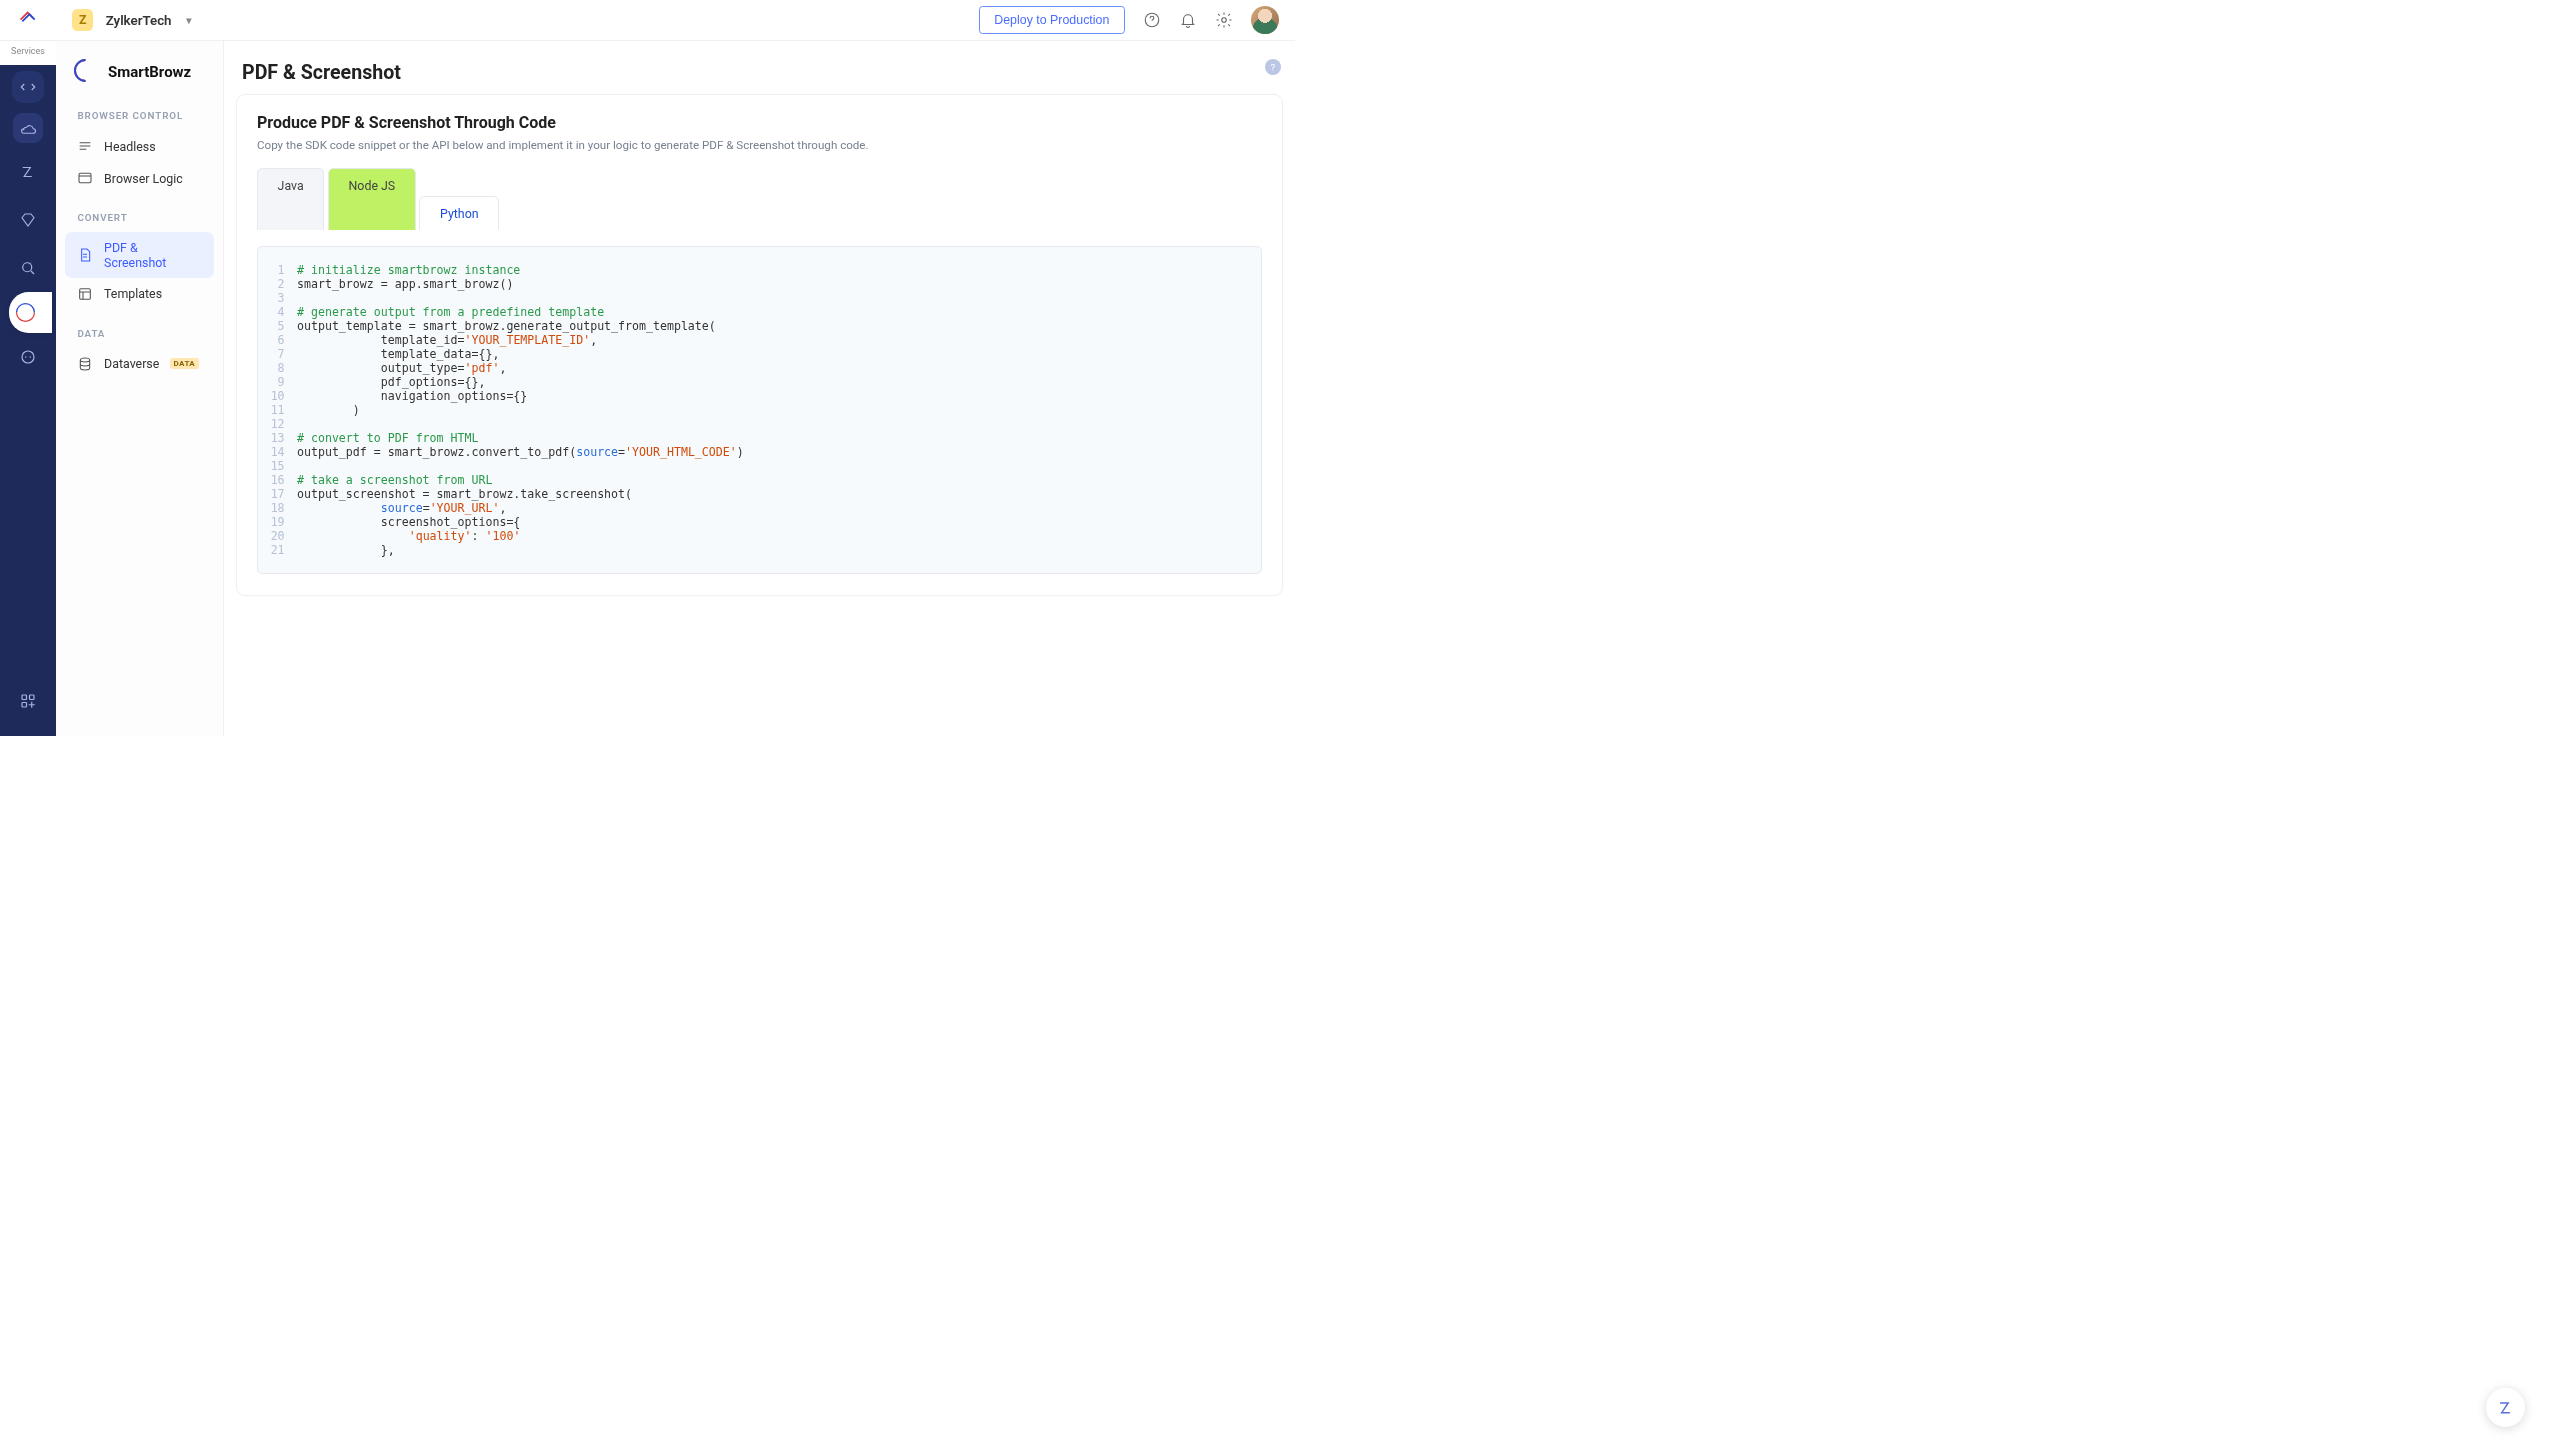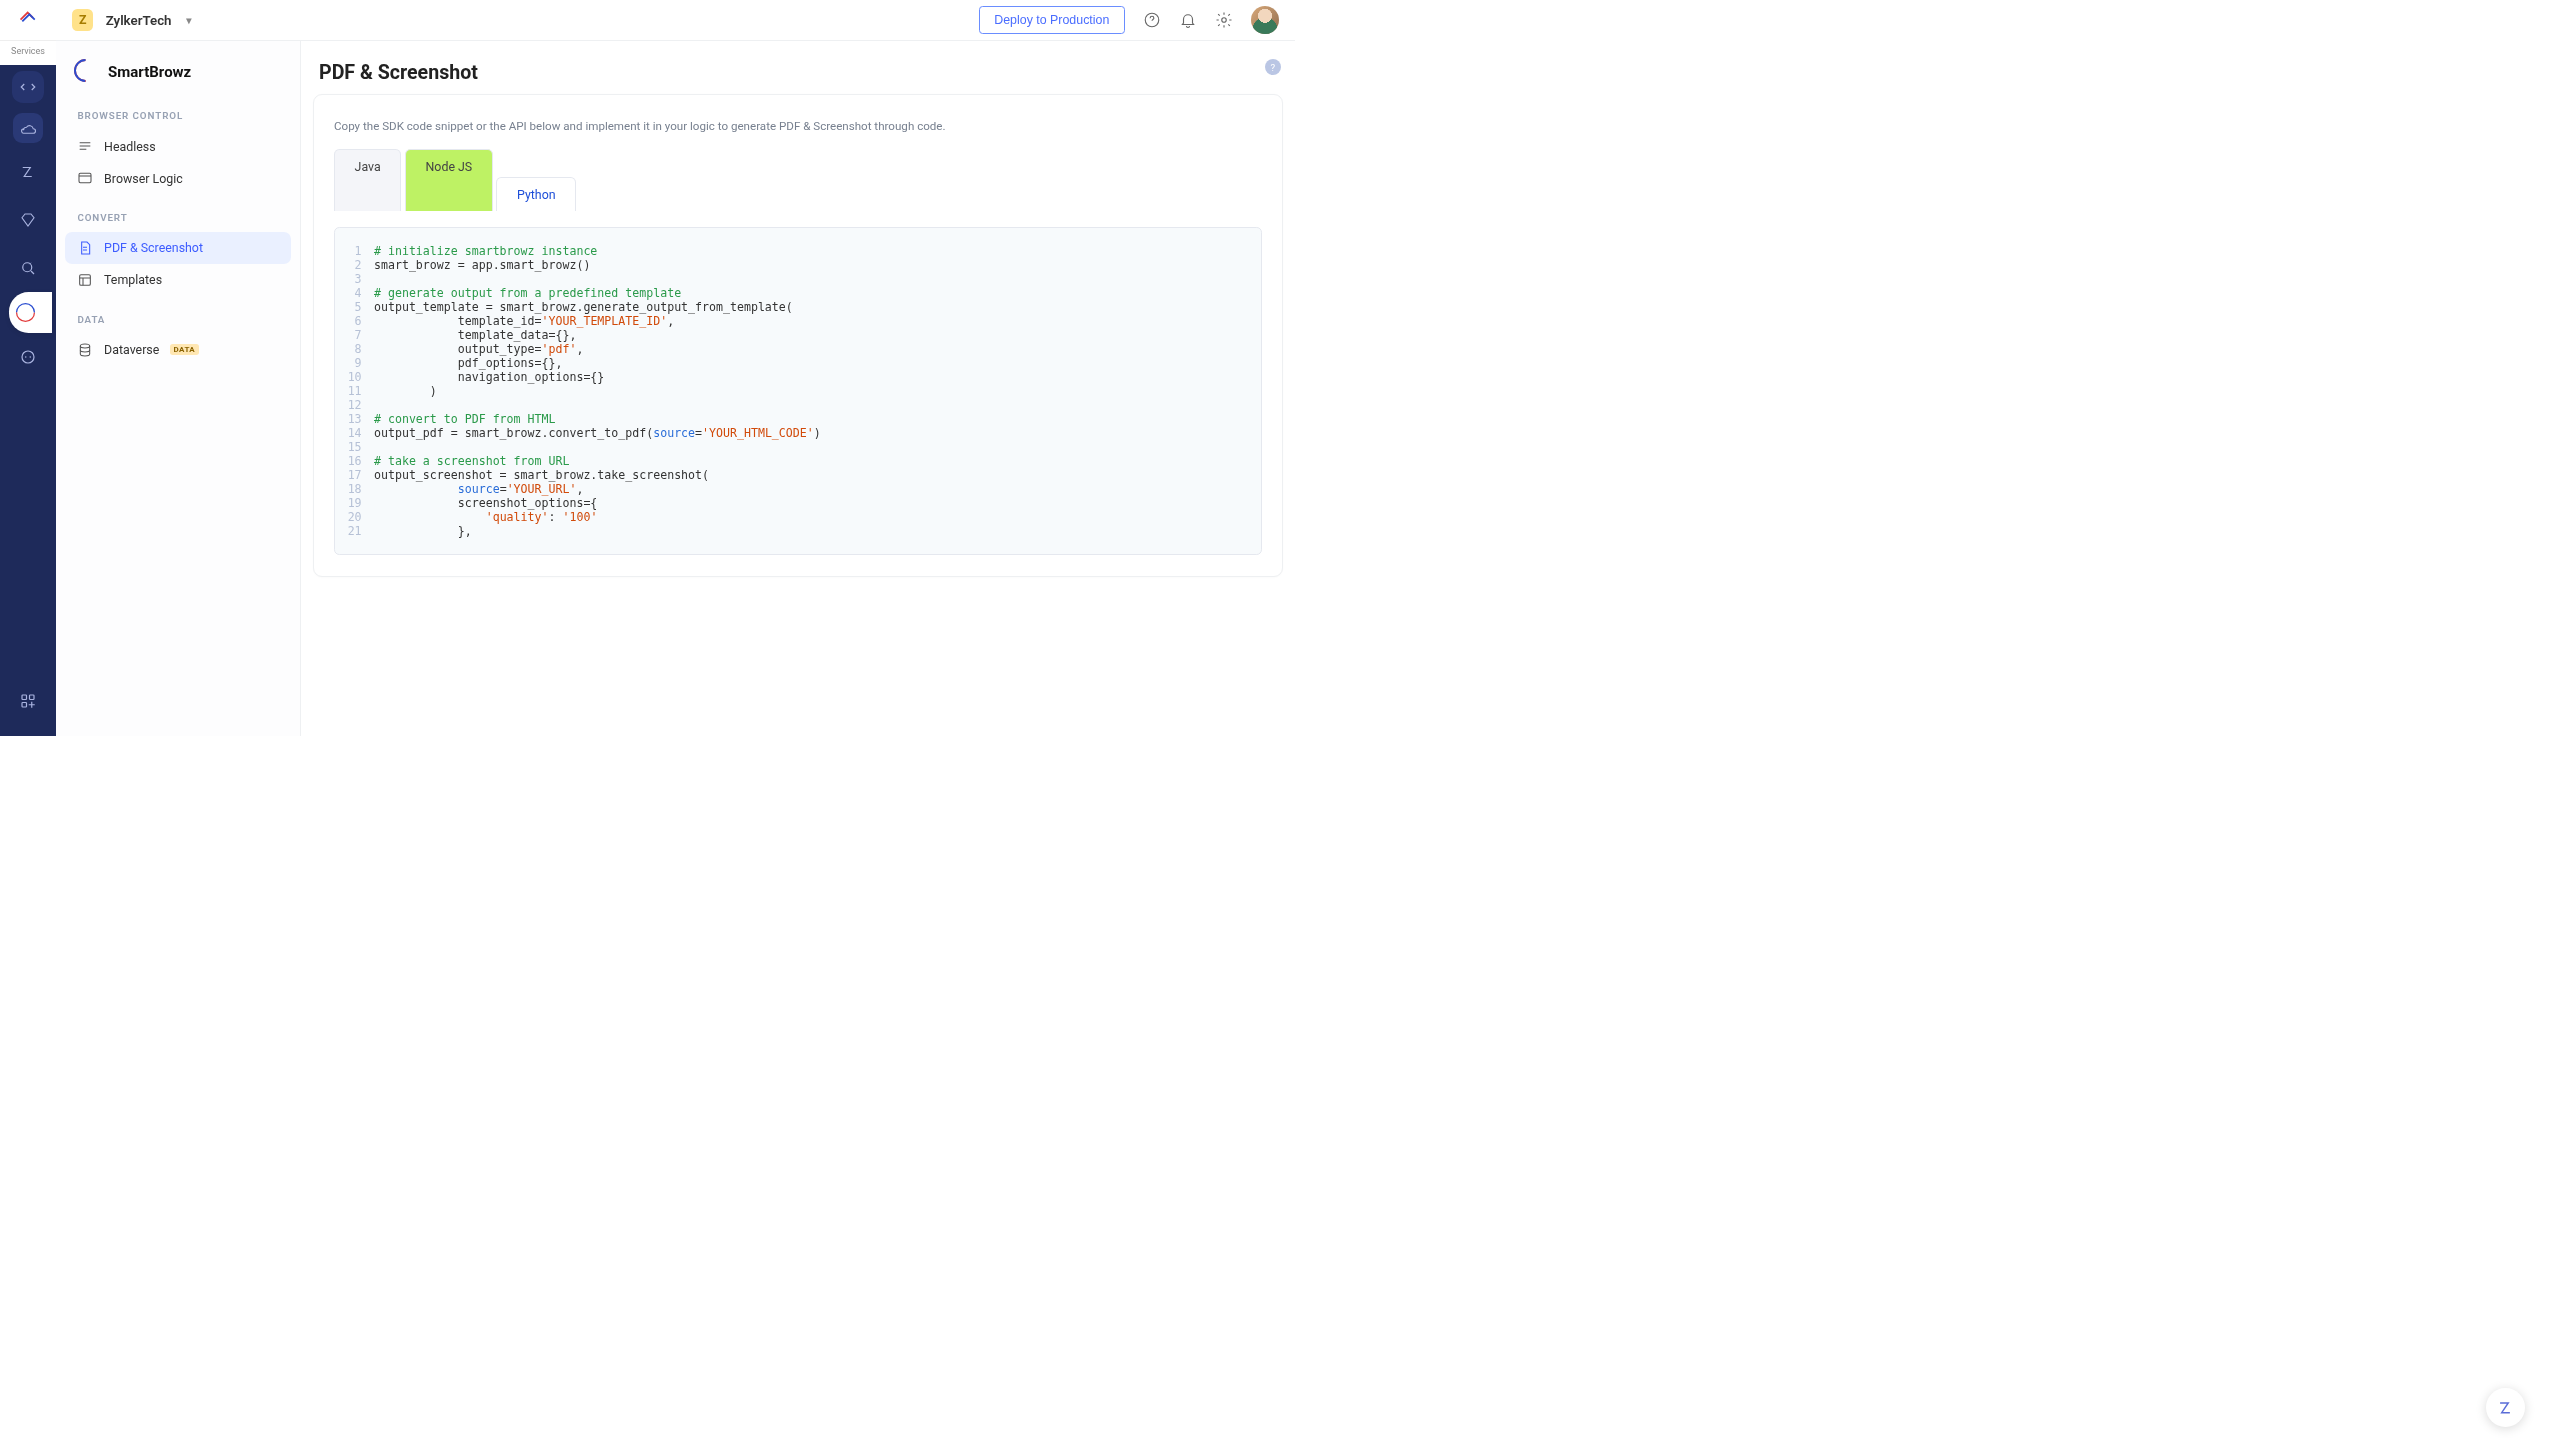--- a/index.html
+++ b/index.html
@@ -63,21 +63,21 @@
     .top-icon { color:#666; cursor:pointer; display:flex;}
     .top-icon svg{width:18px;height:18px;}
     .avatar { width:28.5px; height:28.5px; border-radius:50%; background:linear-gradient(135deg,#d9a97a,#8e6b4e); display:inline-block; overflow:hidden; position:relative;}
     .avatar::after{content:"";position:absolute;inset:0;background:radial-gradient(circle at 50% 35%,#f2d7be 0 30%,transparent 31%),radial-gradient(circle at 50% 85%,#3a7a5a 0 45%,transparent 46%);}
 
     
     .workspace { flex:1; display:flex; min-height:0;}
 
     
     .sidebar {
-      width:245px; flex-shrink:0;
+      width:168px; flex-shrink:0;
       border-right:0.9px solid #eef0f2;
       background:#fdfdfe;
       display:flex; flex-direction:column;
       padding:16px 9px 0 9px;
     }
     .product-header { display:flex; align-items:center; gap:9px; padding:0 10.7px 18px 7.1px;}
     .product-header svg{width:27px;height:27px;}
     .product-title { font-weight:700; font-size:15px; color:#111;}
     .group-label {
       font-size:9.8px; letter-spacing:0.9px; color:#97a1b3;
@@ -299,20 +299,21 @@
         <span class="beta">DATA</span>
       </div>
     </div>
 
     <div class="main">
       <h1 class="page-title">PDF &amp; Screenshot</h1>
       <div class="help-badge">?</div>
 
 
       <div class="panel">
+        <h2>Produce PDF &amp; Screenshot Through Code</h2>
         <p class="panel-sub">Copy the SDK code snippet or the API below and implement it in your logic to generate PDF &amp; Screenshot through code.</p>
 
         <div class="lang-tabs">
           <div class="lang-tab">Java</div>
           <div class="lang-tab plain">Node JS</div>
           <div class="lang-tab active">Python</div>
         </div>
 
         <div class="codebox" id="codebox">
             <div class="code-line">

